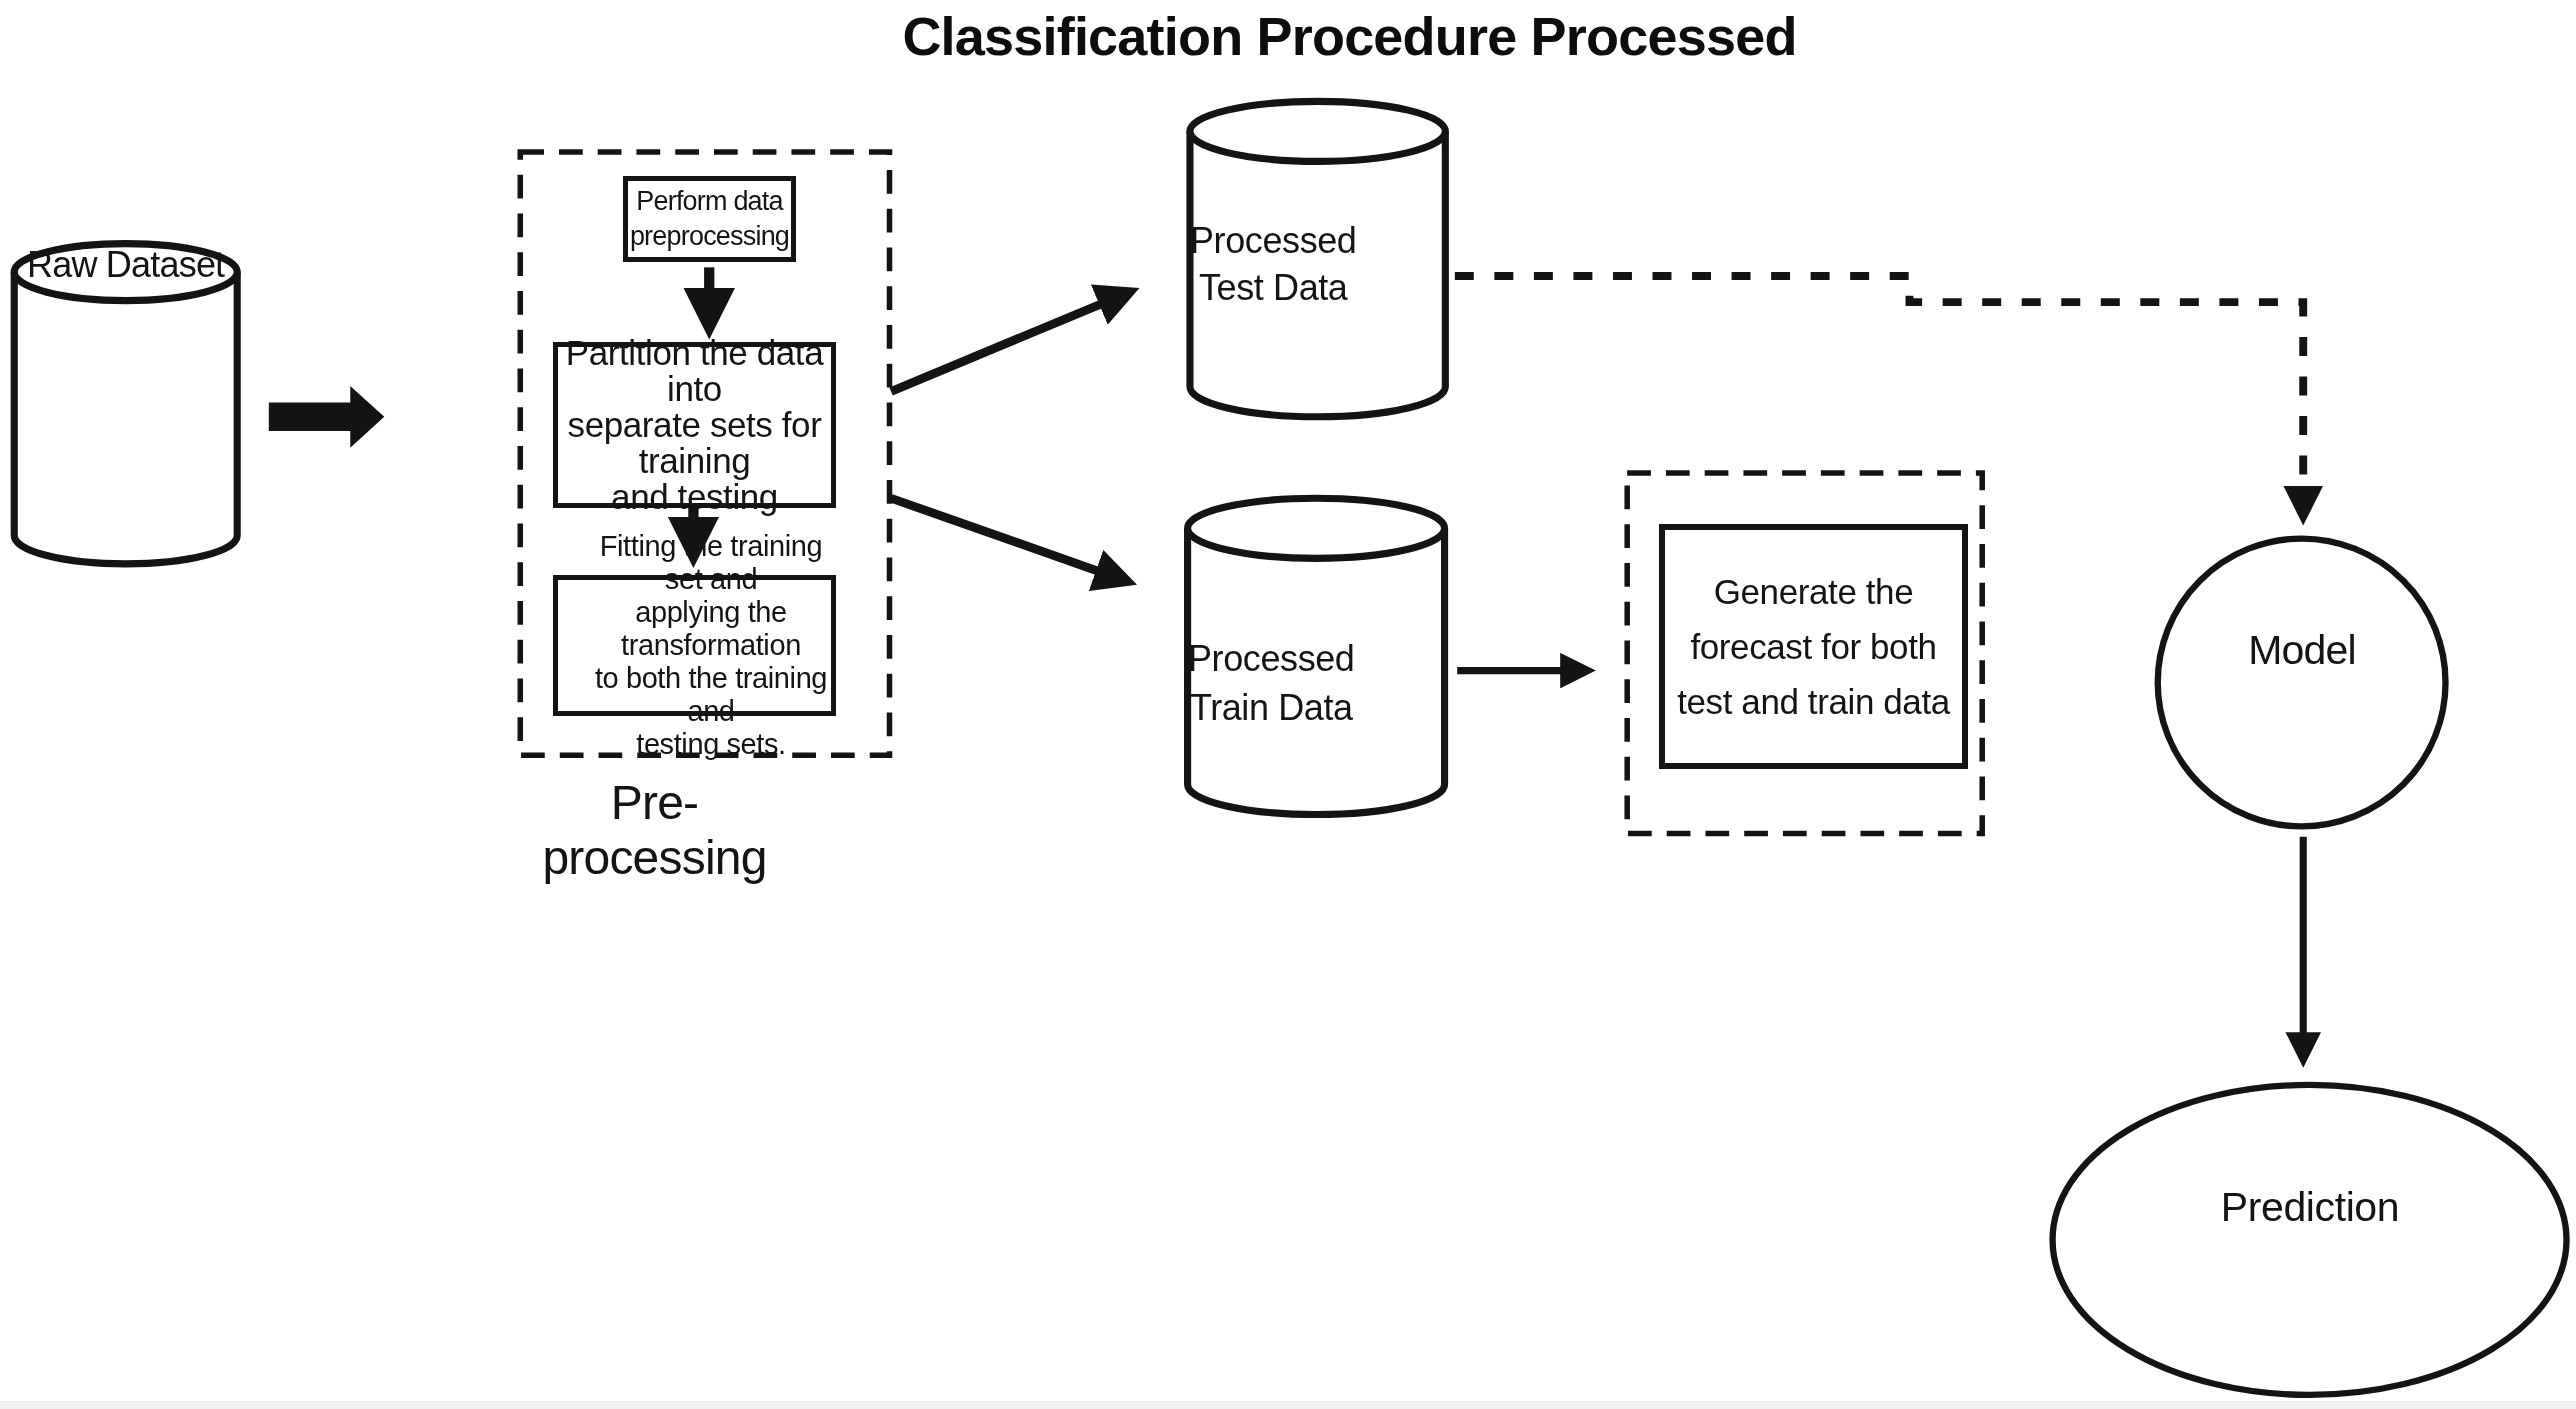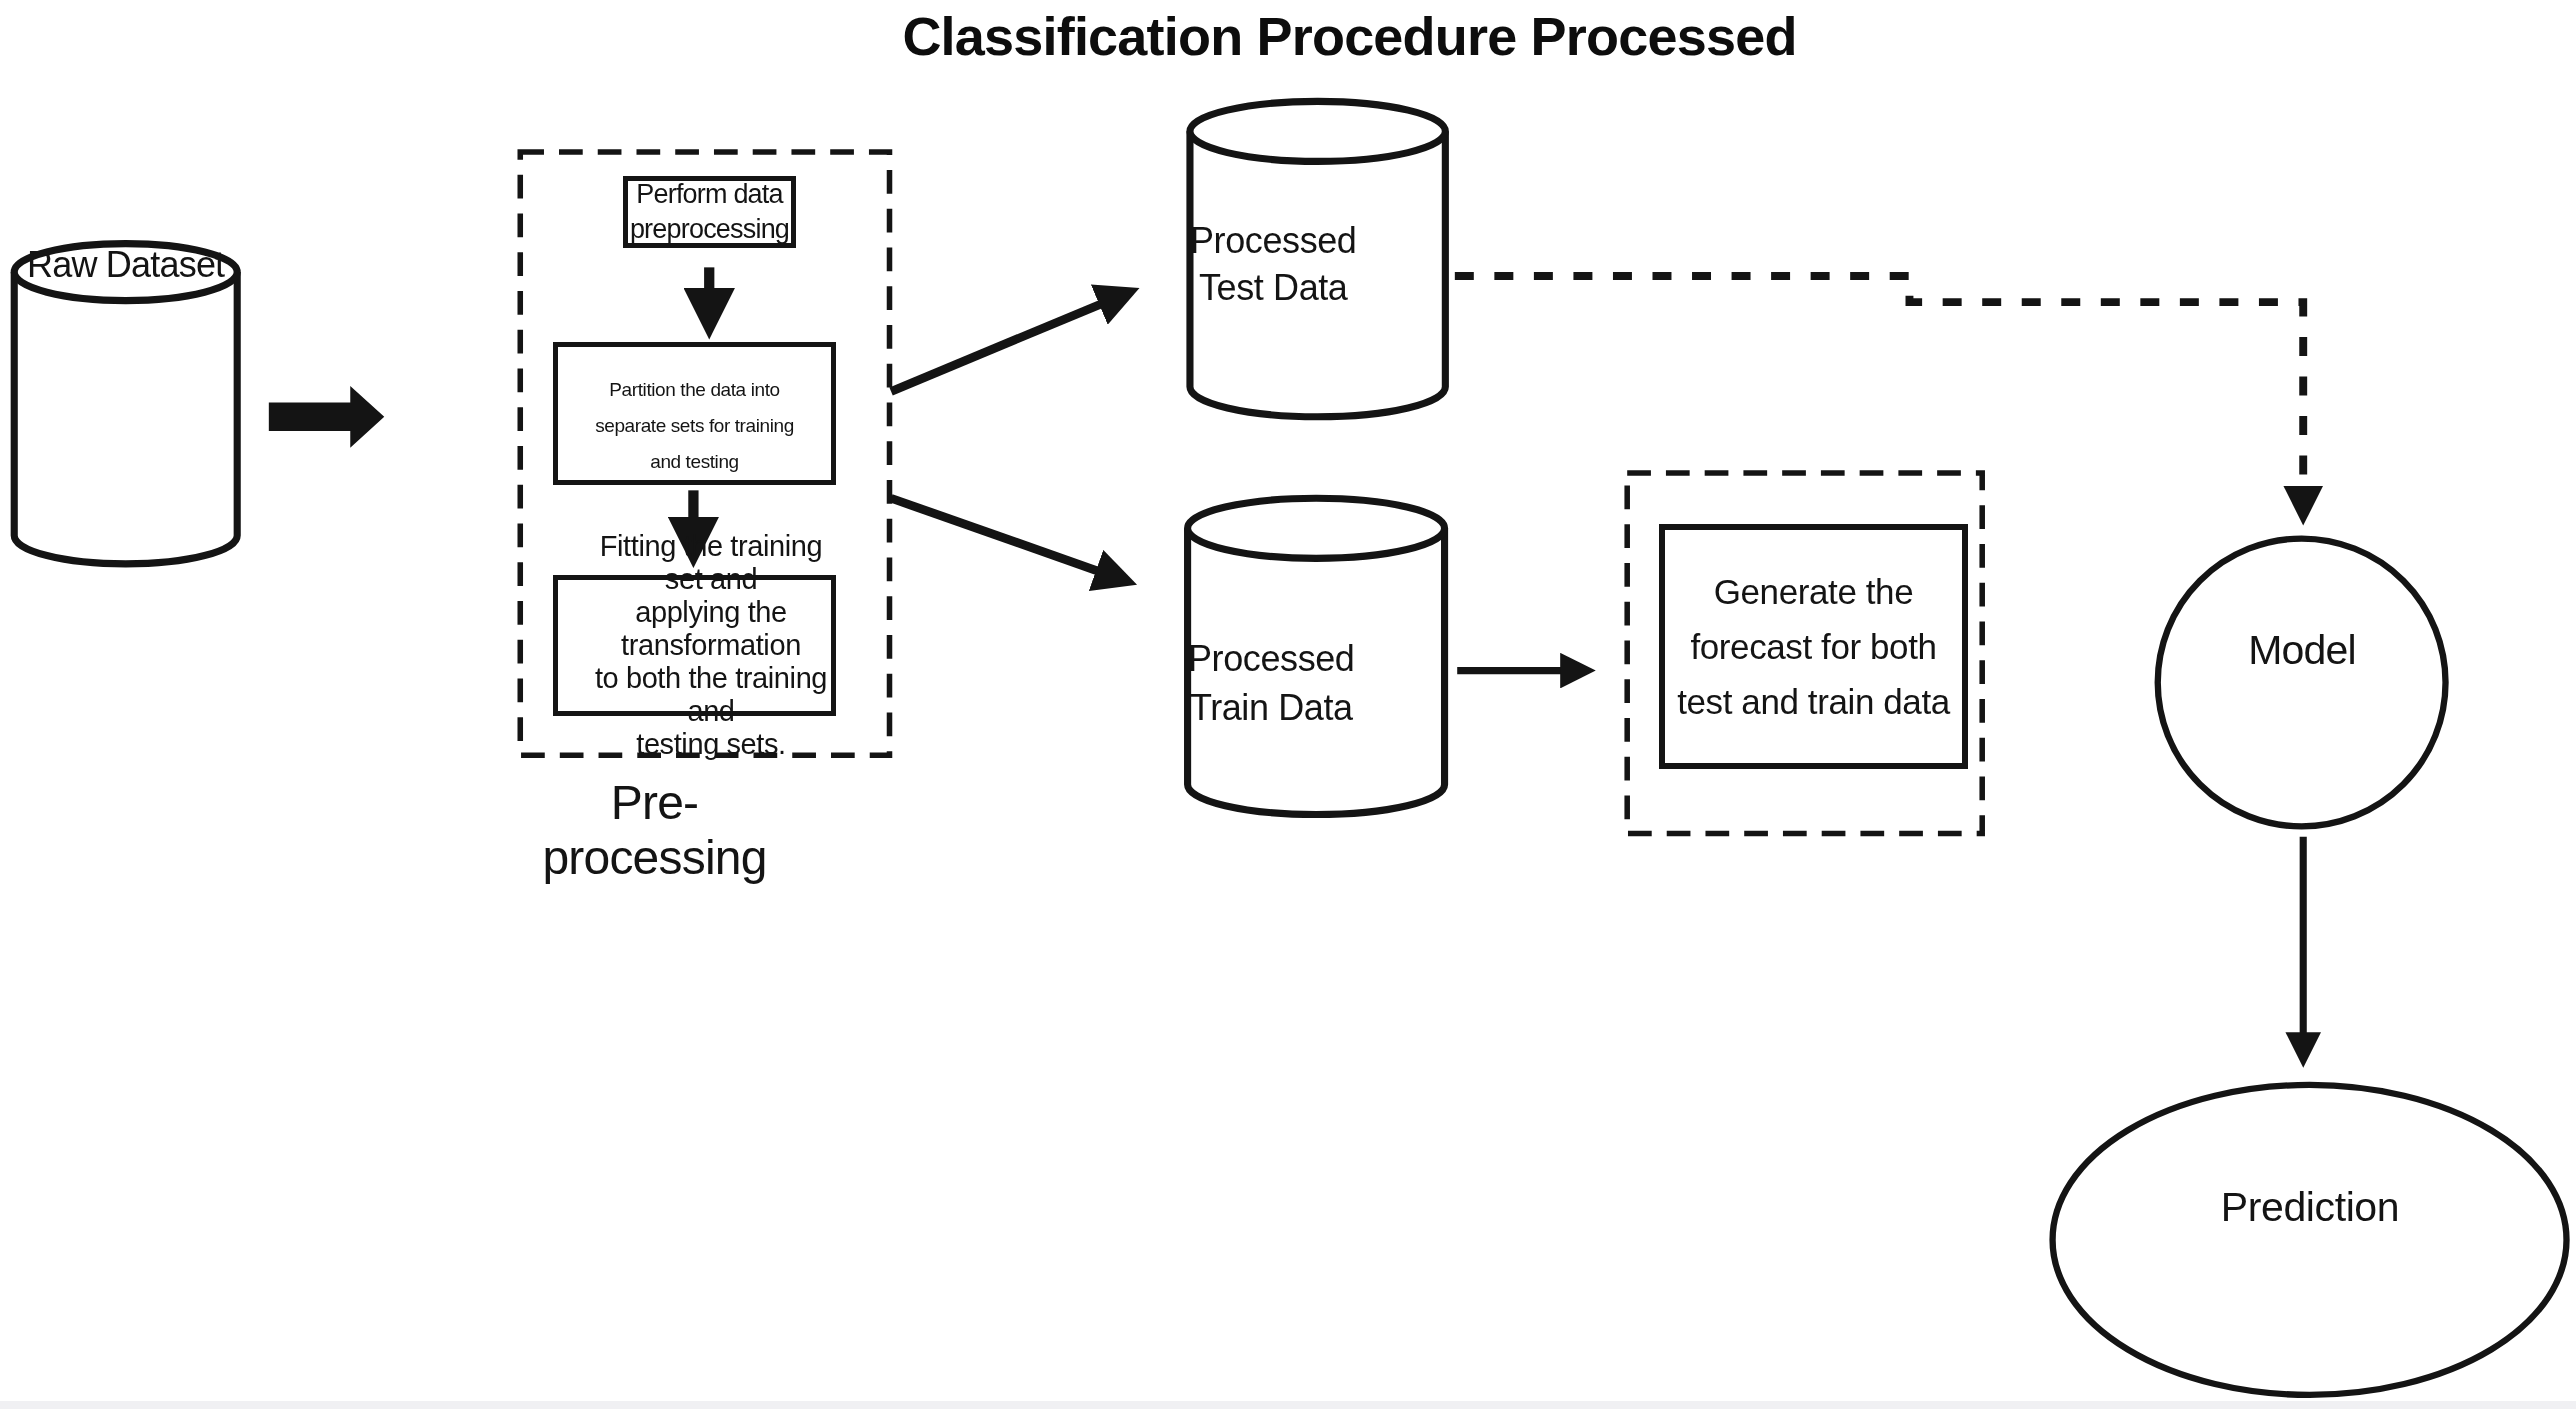--- a/index.html
+++ b/index.html
@@ -17,22 +17,22 @@
   .col{flex-direction:column;}
   .title{
     position:absolute;left:835px;top:4.7px;width:1029px;
     text-align:center;font-size:54px;font-weight:bold;letter-spacing:-0.8px;color:#0d0d0d;
   }
   .solid-box{
     position:absolute;box-sizing:border-box;border:5.5px solid #141414;background:#ffffff;
     display:flex;flex-direction:column;align-items:center;justify-content:center;text-align:center;
   }
   .raw-label{left:14.2px;top:244px;width:223px;height:320px;font-size:36px;letter-spacing:-0.8px;}
-  .box-perform{left:623px;top:176px;width:173px;height:72px;font-size:27px;line-height:35px;letter-spacing:-0.8px;}
-  .box-partition{left:553px;top:342px;width:283px;height:143px;font-size:19px;line-height:36px;letter-spacing:-0.4px;justify-content:flex-end;}
+  .box-perform{left:623px;top:176px;width:173px;height:86px;font-size:27px;line-height:35px;letter-spacing:-0.8px;}
+  .box-partition{left:553px;top:342px;width:283px;height:166px;font-size:35px;line-height:36px;letter-spacing:-0.4px;}
   .box-fitting{left:553px;top:575px;width:283px;height:141px;font-size:29px;line-height:33px;letter-spacing:-0.4px;padding-left:33px;}
   .preproc-label{position:absolute;left:520px;top:775px;width:269px;text-align:center;font-size:48px;letter-spacing:-0.8px;}
   .test-label{left:1190px;top:101px;width:255px;height:315px;font-size:36px;line-height:47px;letter-spacing:-0.4px;}
   .test-label .shift{transform:translateY(4.7px);}
   .train-label{left:1188px;top:498px;width:257px;height:316px;font-size:36px;line-height:49px;letter-spacing:-0.4px;}
   .train-label .shift{transform:translateY(27px);}
   .box-forecast{left:1659px;top:524px;width:309px;height:245px;border-width:6.3px;font-size:35px;line-height:55px;letter-spacing:-0.4px;}
   .model-label{left:2158px;top:627px;width:288px;height:111px;font-size:41px;letter-spacing:-0.8px;}
   .prediction-label{left:2053px;top:1184px;width:514px;height:111px;font-size:41px;letter-spacing:-0.4px;}
   .bottom-strip{position:absolute;left:0;top:1401px;width:2576px;height:8.7px;background:#f0f0f3;}

